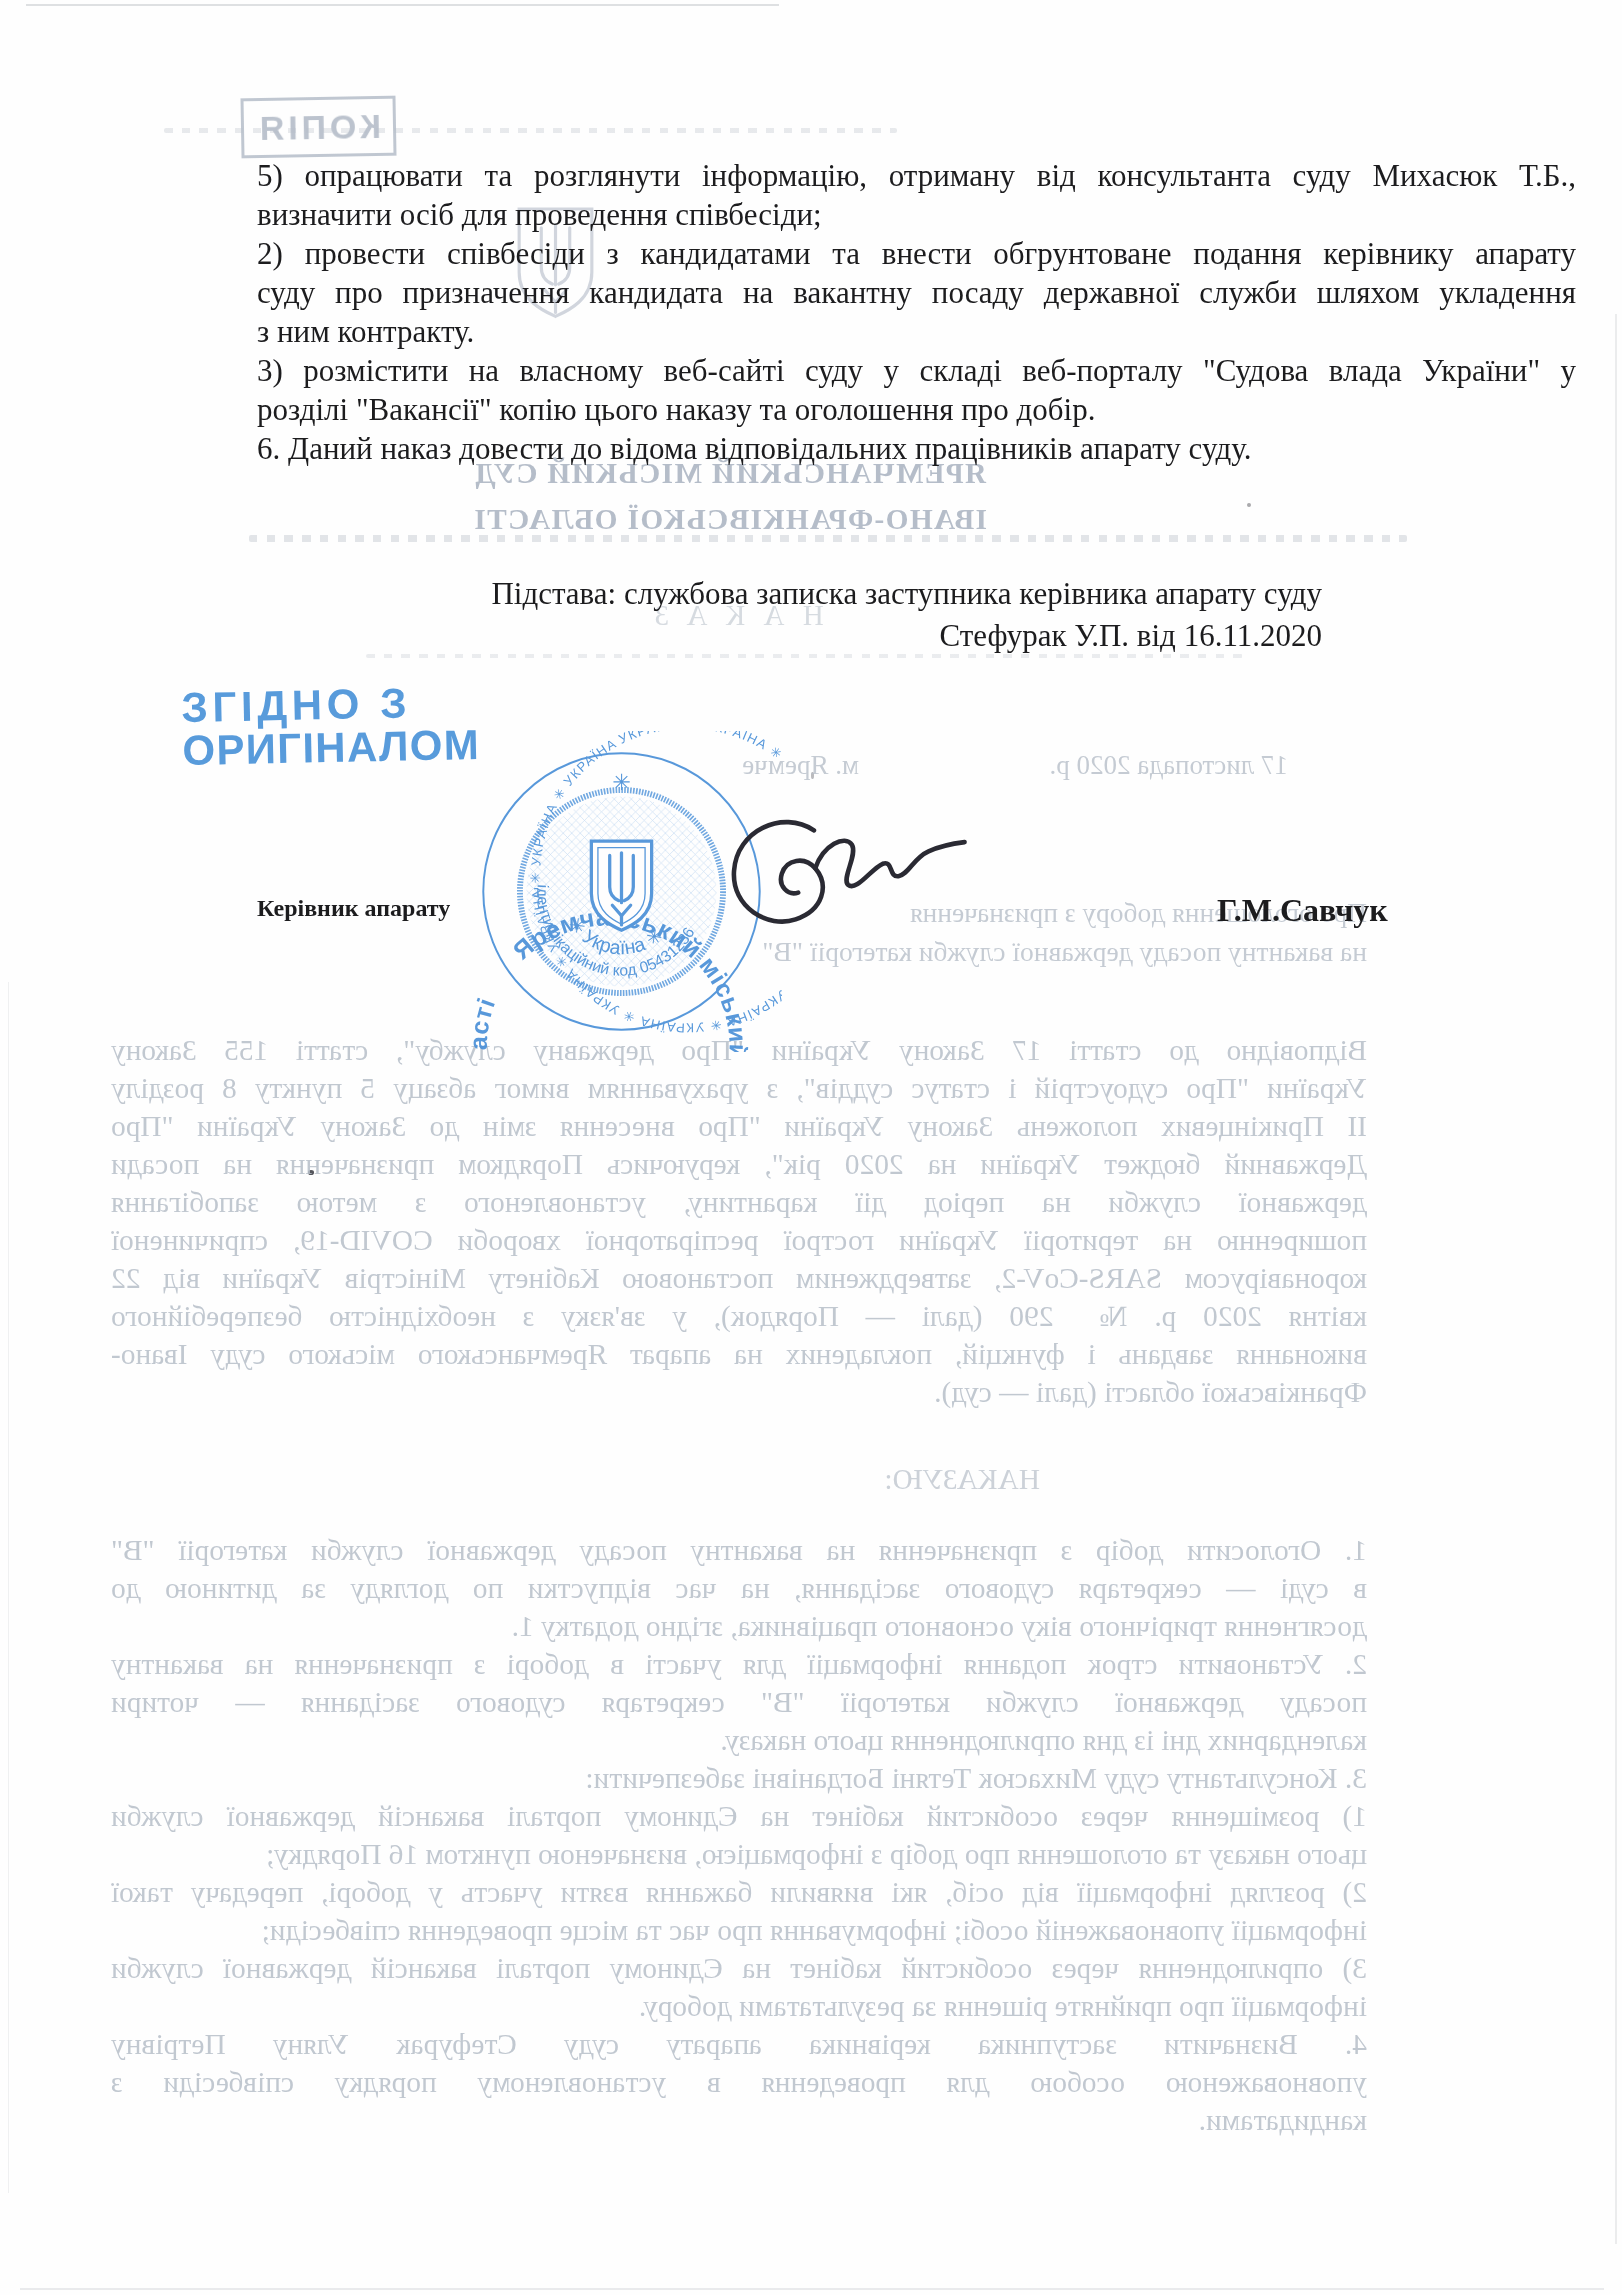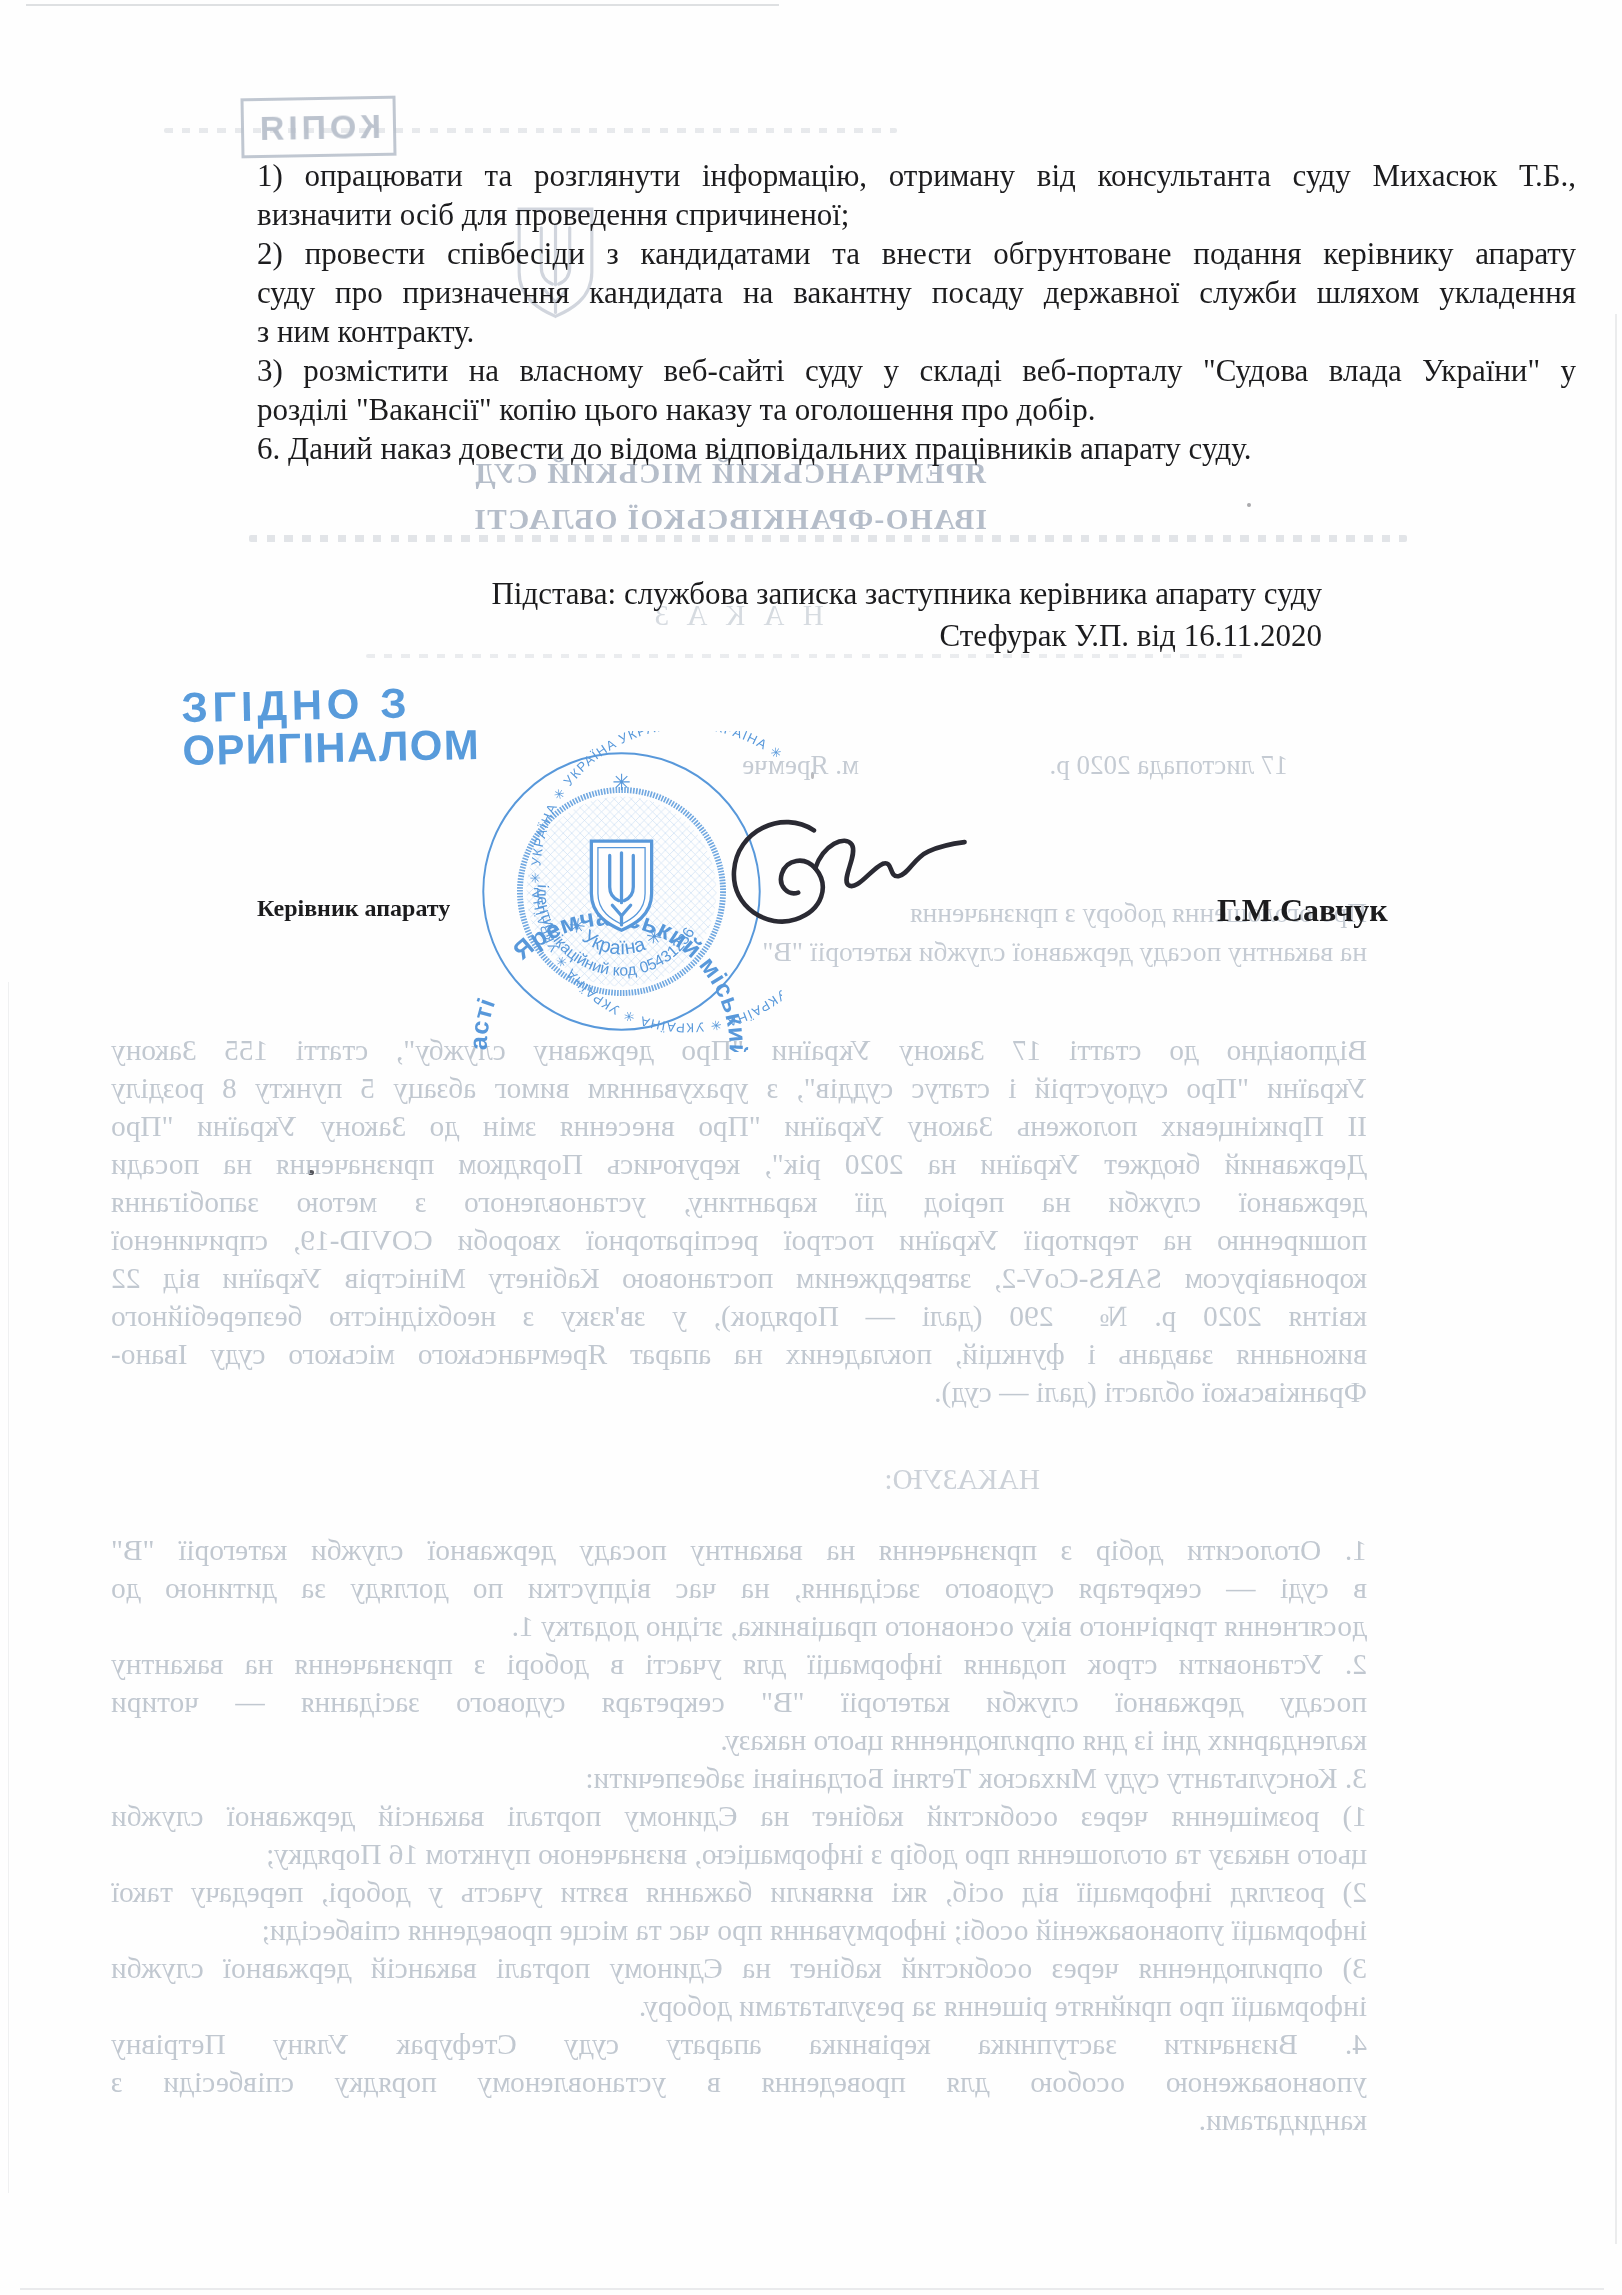--- a/index.html
+++ b/index.html
@@ -137,22 +137,22 @@
       <div class="bl-line j">2) розгляд інформації від осіб, які виявили бажання взяти участь у доборі, передачу такої</div>
       <div class="bl-line">інформації уповноваженій особі; інформування про час та місце проведення співбесіди;</div>
       <div class="bl-line j">3) оприлюднення через особистий кабінет на Єдиному порталі вакансій державної служби</div>
       <div class="bl-line">інформації про прийняте рішення за результатами добору.</div>
       <div class="bl-line j">4.  Визначити  заступника  керівника  апарату  суду  Стефурак  Уляну  Петрівну</div>
       <div class="bl-line j">уповноваженою  особою  для  проведення  в  установленому  порядку  співбесіди  з</div>
       <div class="bl-line">кандидатами.</div>
     </div>
 
   <div id="main-text">
-      <div class="m-line j">1) опрацювати та розглянути інформацію, отриману  від консультанта суду Михасюк Т.Б.,</div>
-      <div class="m-line">визначити осіб для проведення спричиненої;</div>
+      <div class="m-line j">5) опрацювати та розглянути інформацію, отриману  від консультанта суду Михасюк Т.Б.,</div>
+      <div class="m-line">визначити осіб для проведення співбесіди;</div>
       <div class="m-line j">2) провести співбесіди з кандидатами та внести обгрунтоване подання керівнику апарату</div>
       <div class="m-line j">суду про призначення кандидата на вакантну посаду державної служби шляхом укладення</div>
       <div class="m-line">з ним контракту.</div>
       <div class="m-line j">3) розмістити на власному веб-сайті суду у складі веб-порталу "Судова влада України" у</div>
       <div class="m-line">розділі "Вакансії"  копію цього наказу та оголошення про добір.</div>
       <div class="m-line">6. Даний наказ довести до відома відповідальних працівників апарату суду.</div>
     </div>
 
   <div id="basis">
     <div>Підстава: службова записка заступника керівника апарату суду</div>

